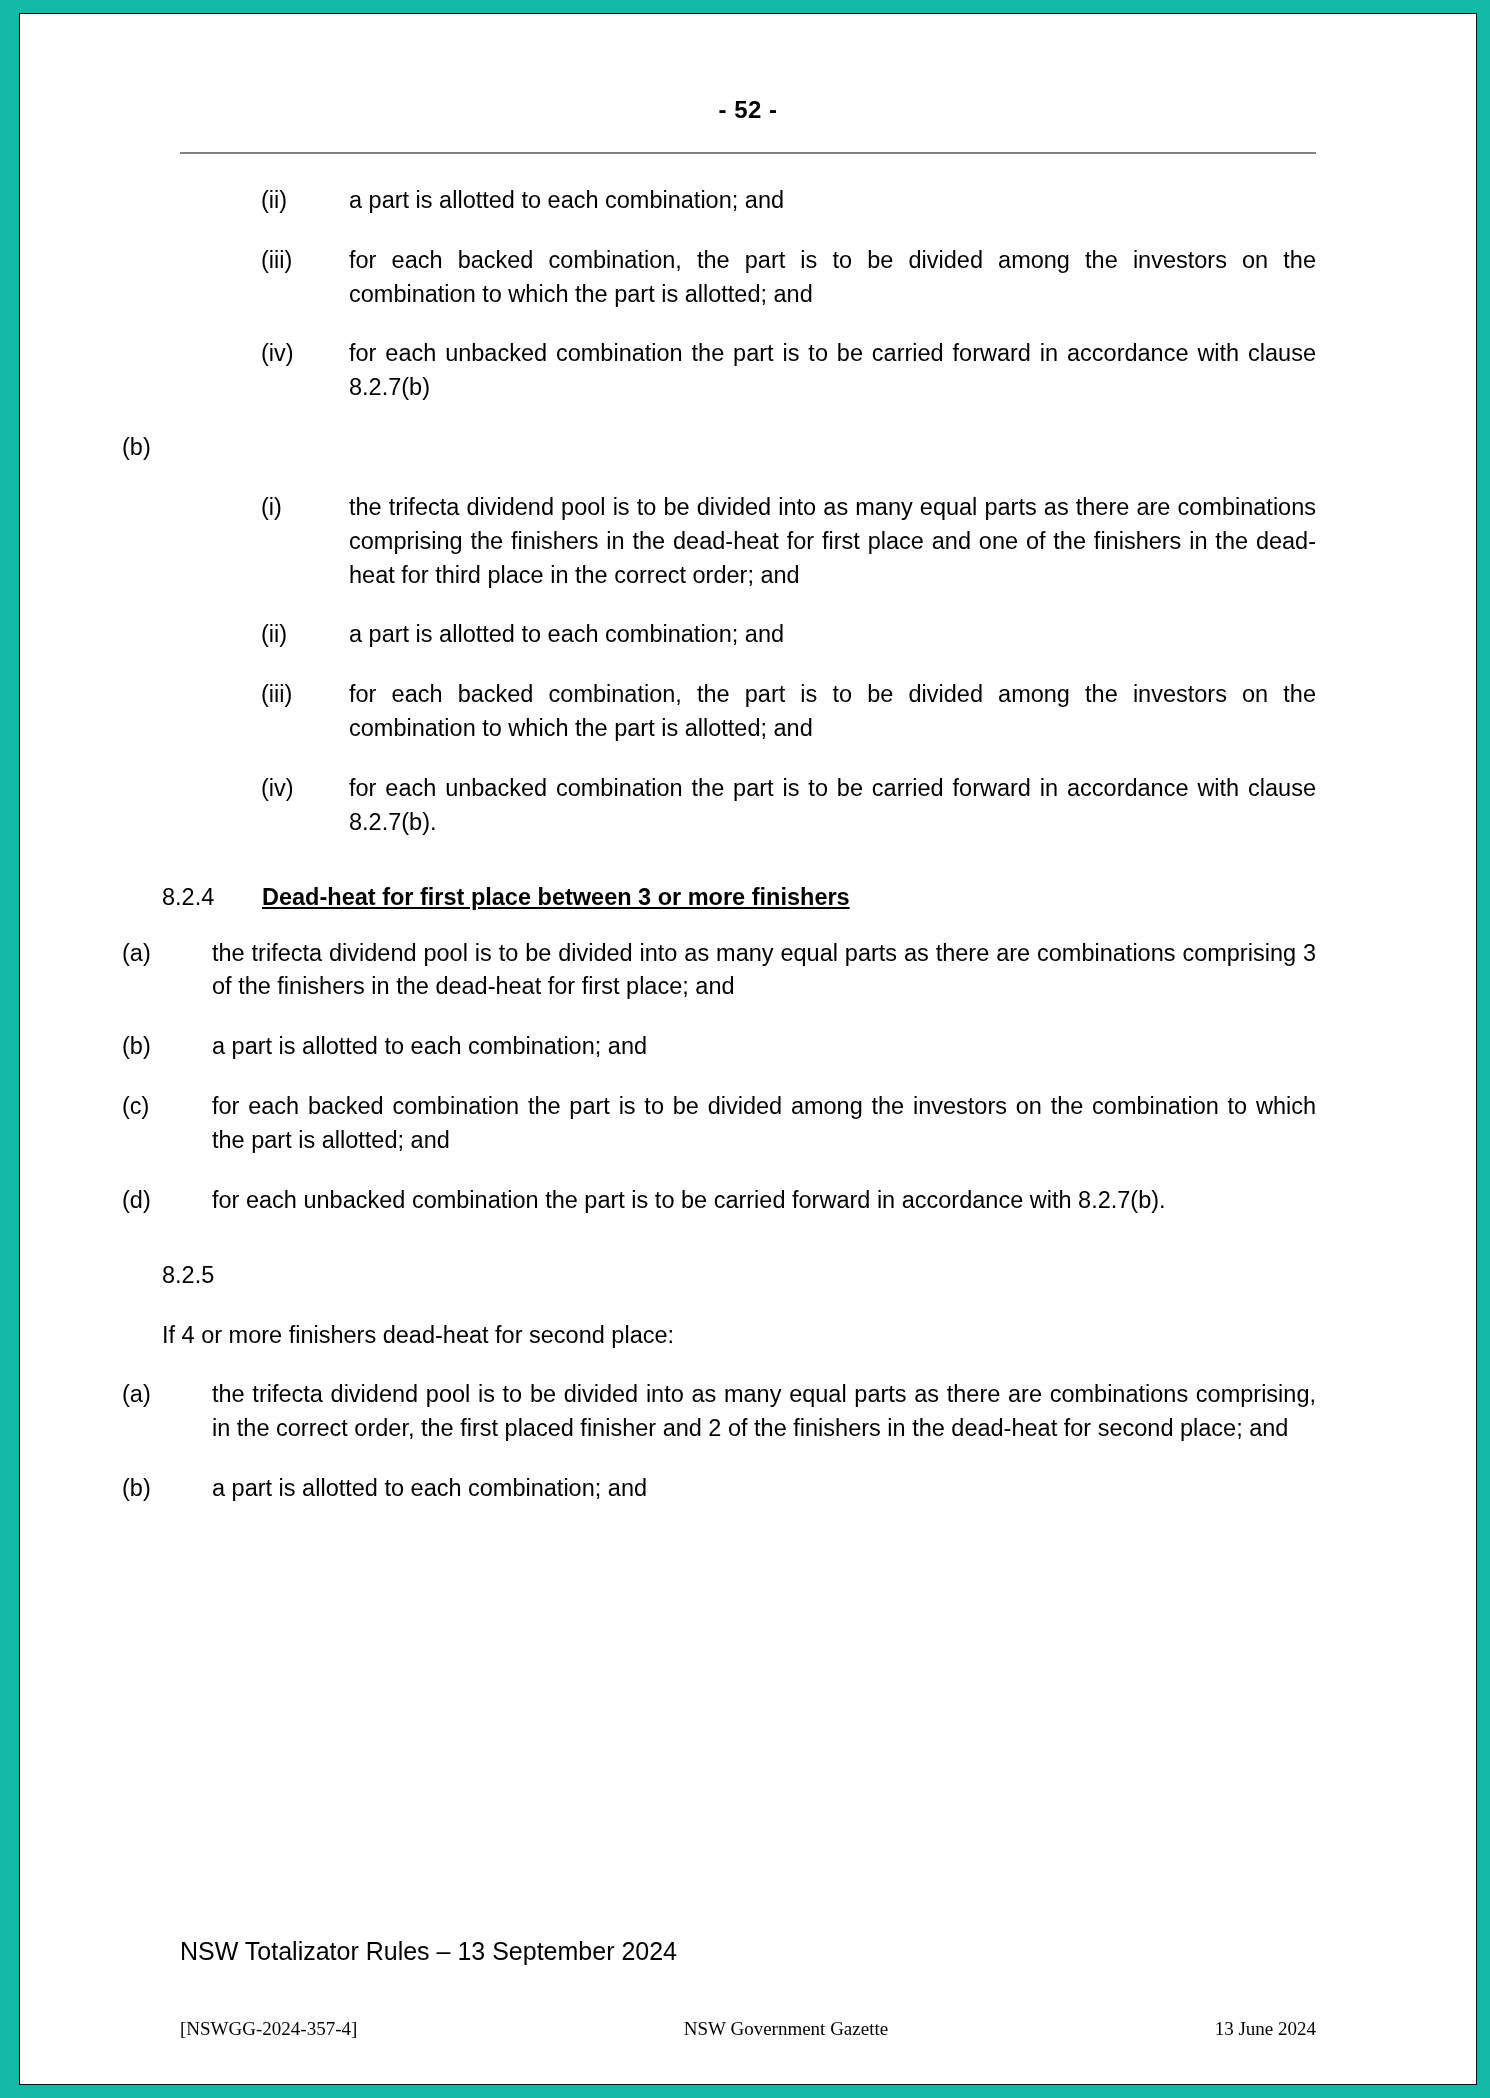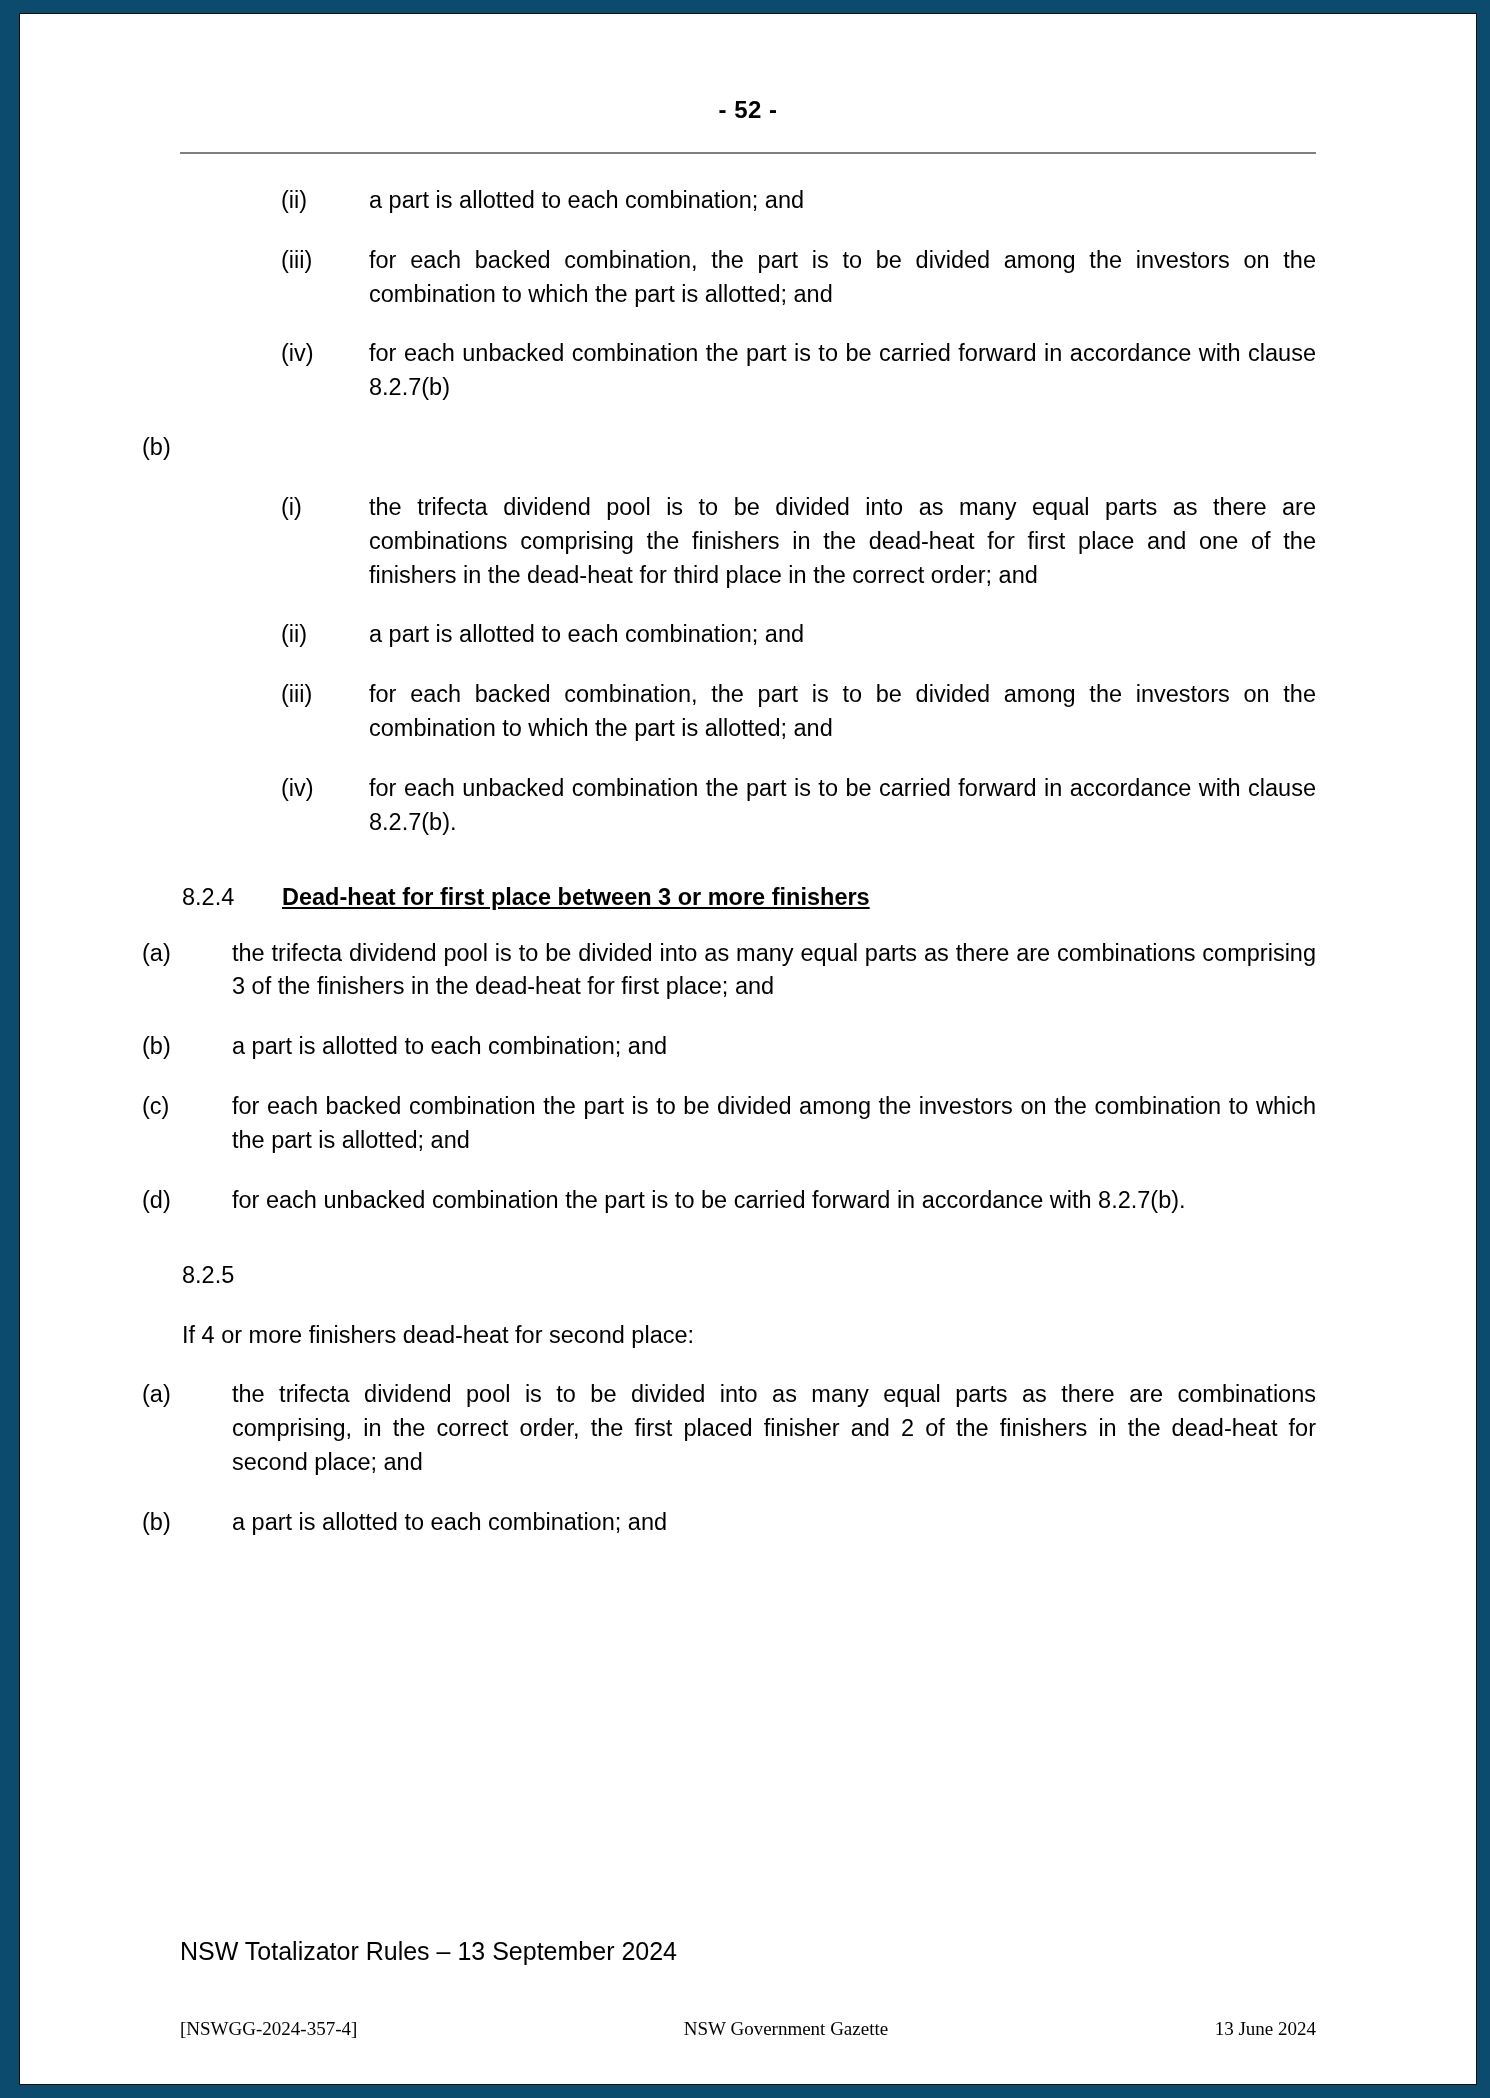--- a/index.html
+++ b/index.html
@@ -12,21 +12,21 @@
   body {
     width: 1490px;
     height: 2098px;
     font-family: "Liberation Sans", sans-serif;
     overflow: hidden;
   }
 
   .viewer {
     width: 1490px;
     height: 2098px;
-    background: #0c4a6e;
+    background: #14b8a6;
     padding: 14px 14px 14px 20px;
   }
 
   .page {
     position: relative;
     width: 1456px;
     height: 2070px;
     background: #ffffff;
     box-shadow: 0 0 0 1px #111;
     padding: 0;
@@ -42,21 +42,21 @@
     letter-spacing: 0.5px;
   }
   .header-rule {
     margin: 28px 160px 0 160px;
     border-top: 2px solid #808080;
     height: 0;
   }
 
   
   .body-area {
-    padding: 0 160px 0 96px;
+    padding: 0 160px 0 76px;
   }
 
   
   .clause {
     display: flex;
     align-items: flex-start;
     font-size: 23.5px;
     line-height: 1.44;
     color: #000;
     margin-top: 26px;

